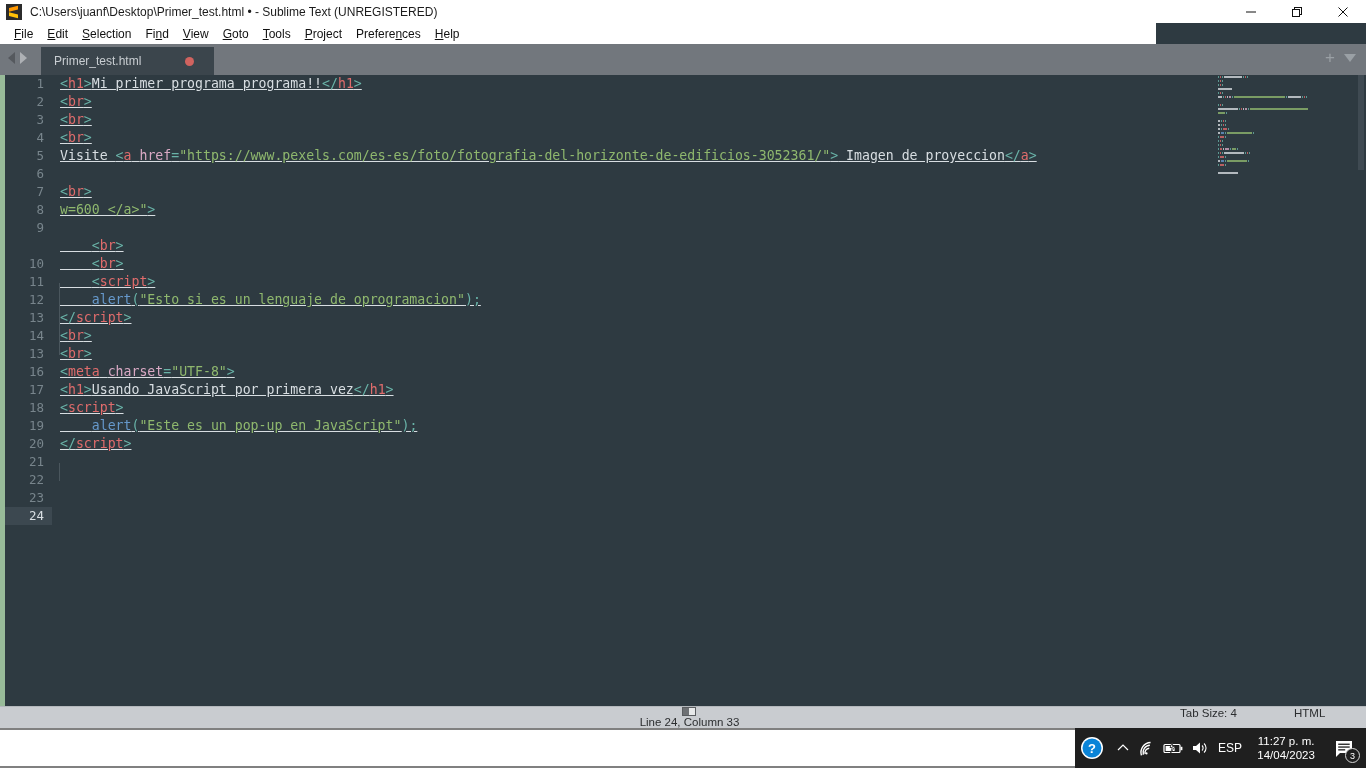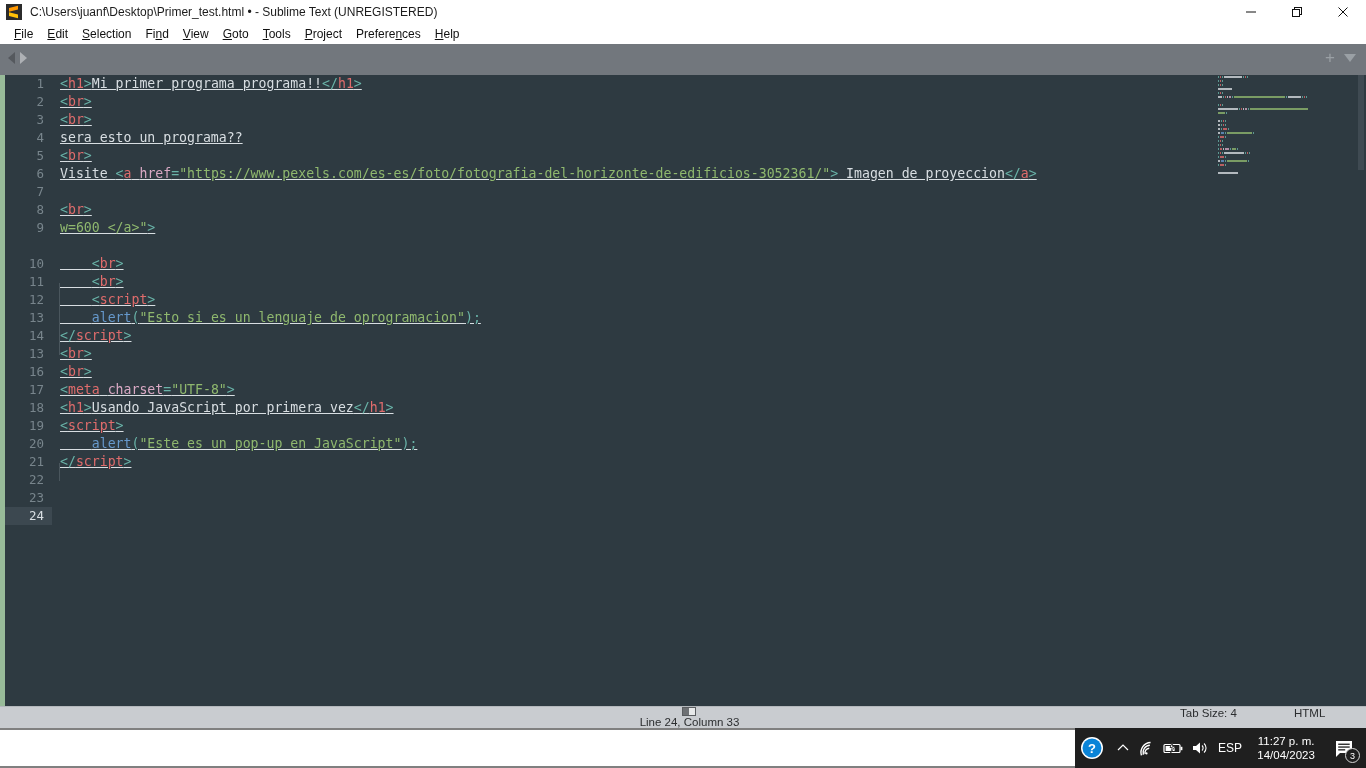--- a/index.html
+++ b/index.html
@@ -27,21 +27,21 @@
   }
   #winbtns { margin-left: auto; display: flex; height: 23px; }
   .winbtn {
     width: 46px; height: 23px; display: flex; align-items: center; justify-content: center;
     color: #111; font-size: 13px; line-height: 1;
   }
   .winbtn svg { display: block; }
 
   
   #menubar {
-    position: absolute; left: 0; top: 23px; width: 1366px; height: 21px;
+    position: absolute; left: 0; top: 23px; width: 1156px; height: 21px;
     background: #ffffff;
     display: flex; align-items: center; padding-left: 7px;
   }
   .menu-item {
     font-size: 12px; color: #111; padding: 2px 7px 2px 7px;
     white-space: nowrap;
   }
   .menu-item u { text-decoration: underline; }
 
   
@@ -222,20 +222,24 @@
     <div class="menu-item"><u>T</u>ools</div>
     <div class="menu-item"><u>P</u>roject</div>
     <div class="menu-item">Prefere<u>n</u>ces</div>
     <div class="menu-item"><u>H</u>elp</div>
   </div>
 
 <div id="tabbar">
   <div id="tab-arrows">
     <div class="tri-left"></div>
     <div class="tri-right"></div>
+  </div>
+  <div id="tab0">
+    <div id="tab0-label">Primer_test.html</div>
+    <div id="tab0-dirty"></div>
   </div>
   <div id="tab-right-ctrls">
     <div id="tab-plus">+</div>
     <div id="tab-chevron"></div>
   </div>
 </div>
 
 <div id="editor">
   <div id="fold-strip"></div>
   <div id="gutter">
@@ -262,21 +266,20 @@
       <div class="gutter-num">20</div>
       <div class="gutter-num">21</div>
       <div class="gutter-num">22</div>
       <div class="gutter-num">23</div>
       <div class="gutter-num active">24</div>
     </div>
   <div id="code-area">
       <div class="code-line"><span class="tok-punct">&lt;</span><span class="tok-tag">h1</span><span class="tok-punct">&gt;</span><span class="tok-text">Mi primer programa programa!!</span><span class="tok-punct">&lt;/</span><span class="tok-tag">h1</span><span class="tok-punct">&gt;</span></div>
       <div class="code-line"><span class="tok-punct">&lt;</span><span class="tok-tag">br</span><span class="tok-punct">&gt;</span></div>
       <div class="code-line"><span class="tok-punct">&lt;</span><span class="tok-tag">br</span><span class="tok-punct">&gt;</span></div>
-      <div class="code-line"><span class="tok-text">sera esto un programa??</span></div>
       <div class="code-line"><span class="tok-punct">&lt;</span><span class="tok-tag">br</span><span class="tok-punct">&gt;</span></div>
       <div class="code-line"><span class="tok-text">Visite </span><span class="tok-punct">&lt;</span><span class="tok-tag">a</span><span class="tok-text"> </span><span class="tok-attr">href</span><span class="tok-punct">=</span><span class="tok-str">"https://www.pexels.com/es-es/foto/fotografia-del-horizonte-de-edificios-3052361/"</span><span class="tok-punct">&gt;</span><span class="tok-text"> Imagen de proyeccion</span><span class="tok-punct">&lt;/</span><span class="tok-tag">a</span><span class="tok-punct">&gt;</span></div>
       <div class="code-line"></div>
       <div class="code-line"><span class="tok-punct">&lt;</span><span class="tok-tag">br</span><span class="tok-punct">&gt;</span></div>
       <div class="code-line"><span class="tok-str">w=600 &lt;/a&gt;"</span><span class="tok-punct">&gt;</span></div>
       <div class="code-line"></div>
       <div class="code-line"><span class="tok-text">    </span><span class="tok-punct">&lt;</span><span class="tok-tag">br</span><span class="tok-punct">&gt;</span></div>
       <div class="code-line"><span class="tok-text">    </span><span class="tok-punct">&lt;</span><span class="tok-tag">br</span><span class="tok-punct">&gt;</span></div>
       <div class="code-line"><span class="tok-text">    </span><span class="tok-punct">&lt;</span><span class="tok-tag">script</span><span class="tok-punct">&gt;</span></div>
       <div class="code-line"><span class="tok-text">    </span><span class="tok-fn">alert</span><span class="tok-punct">(</span><span class="tok-str">"Esto si es un lenguaje de oprogramacion"</span><span class="tok-punct">);</span></div>

